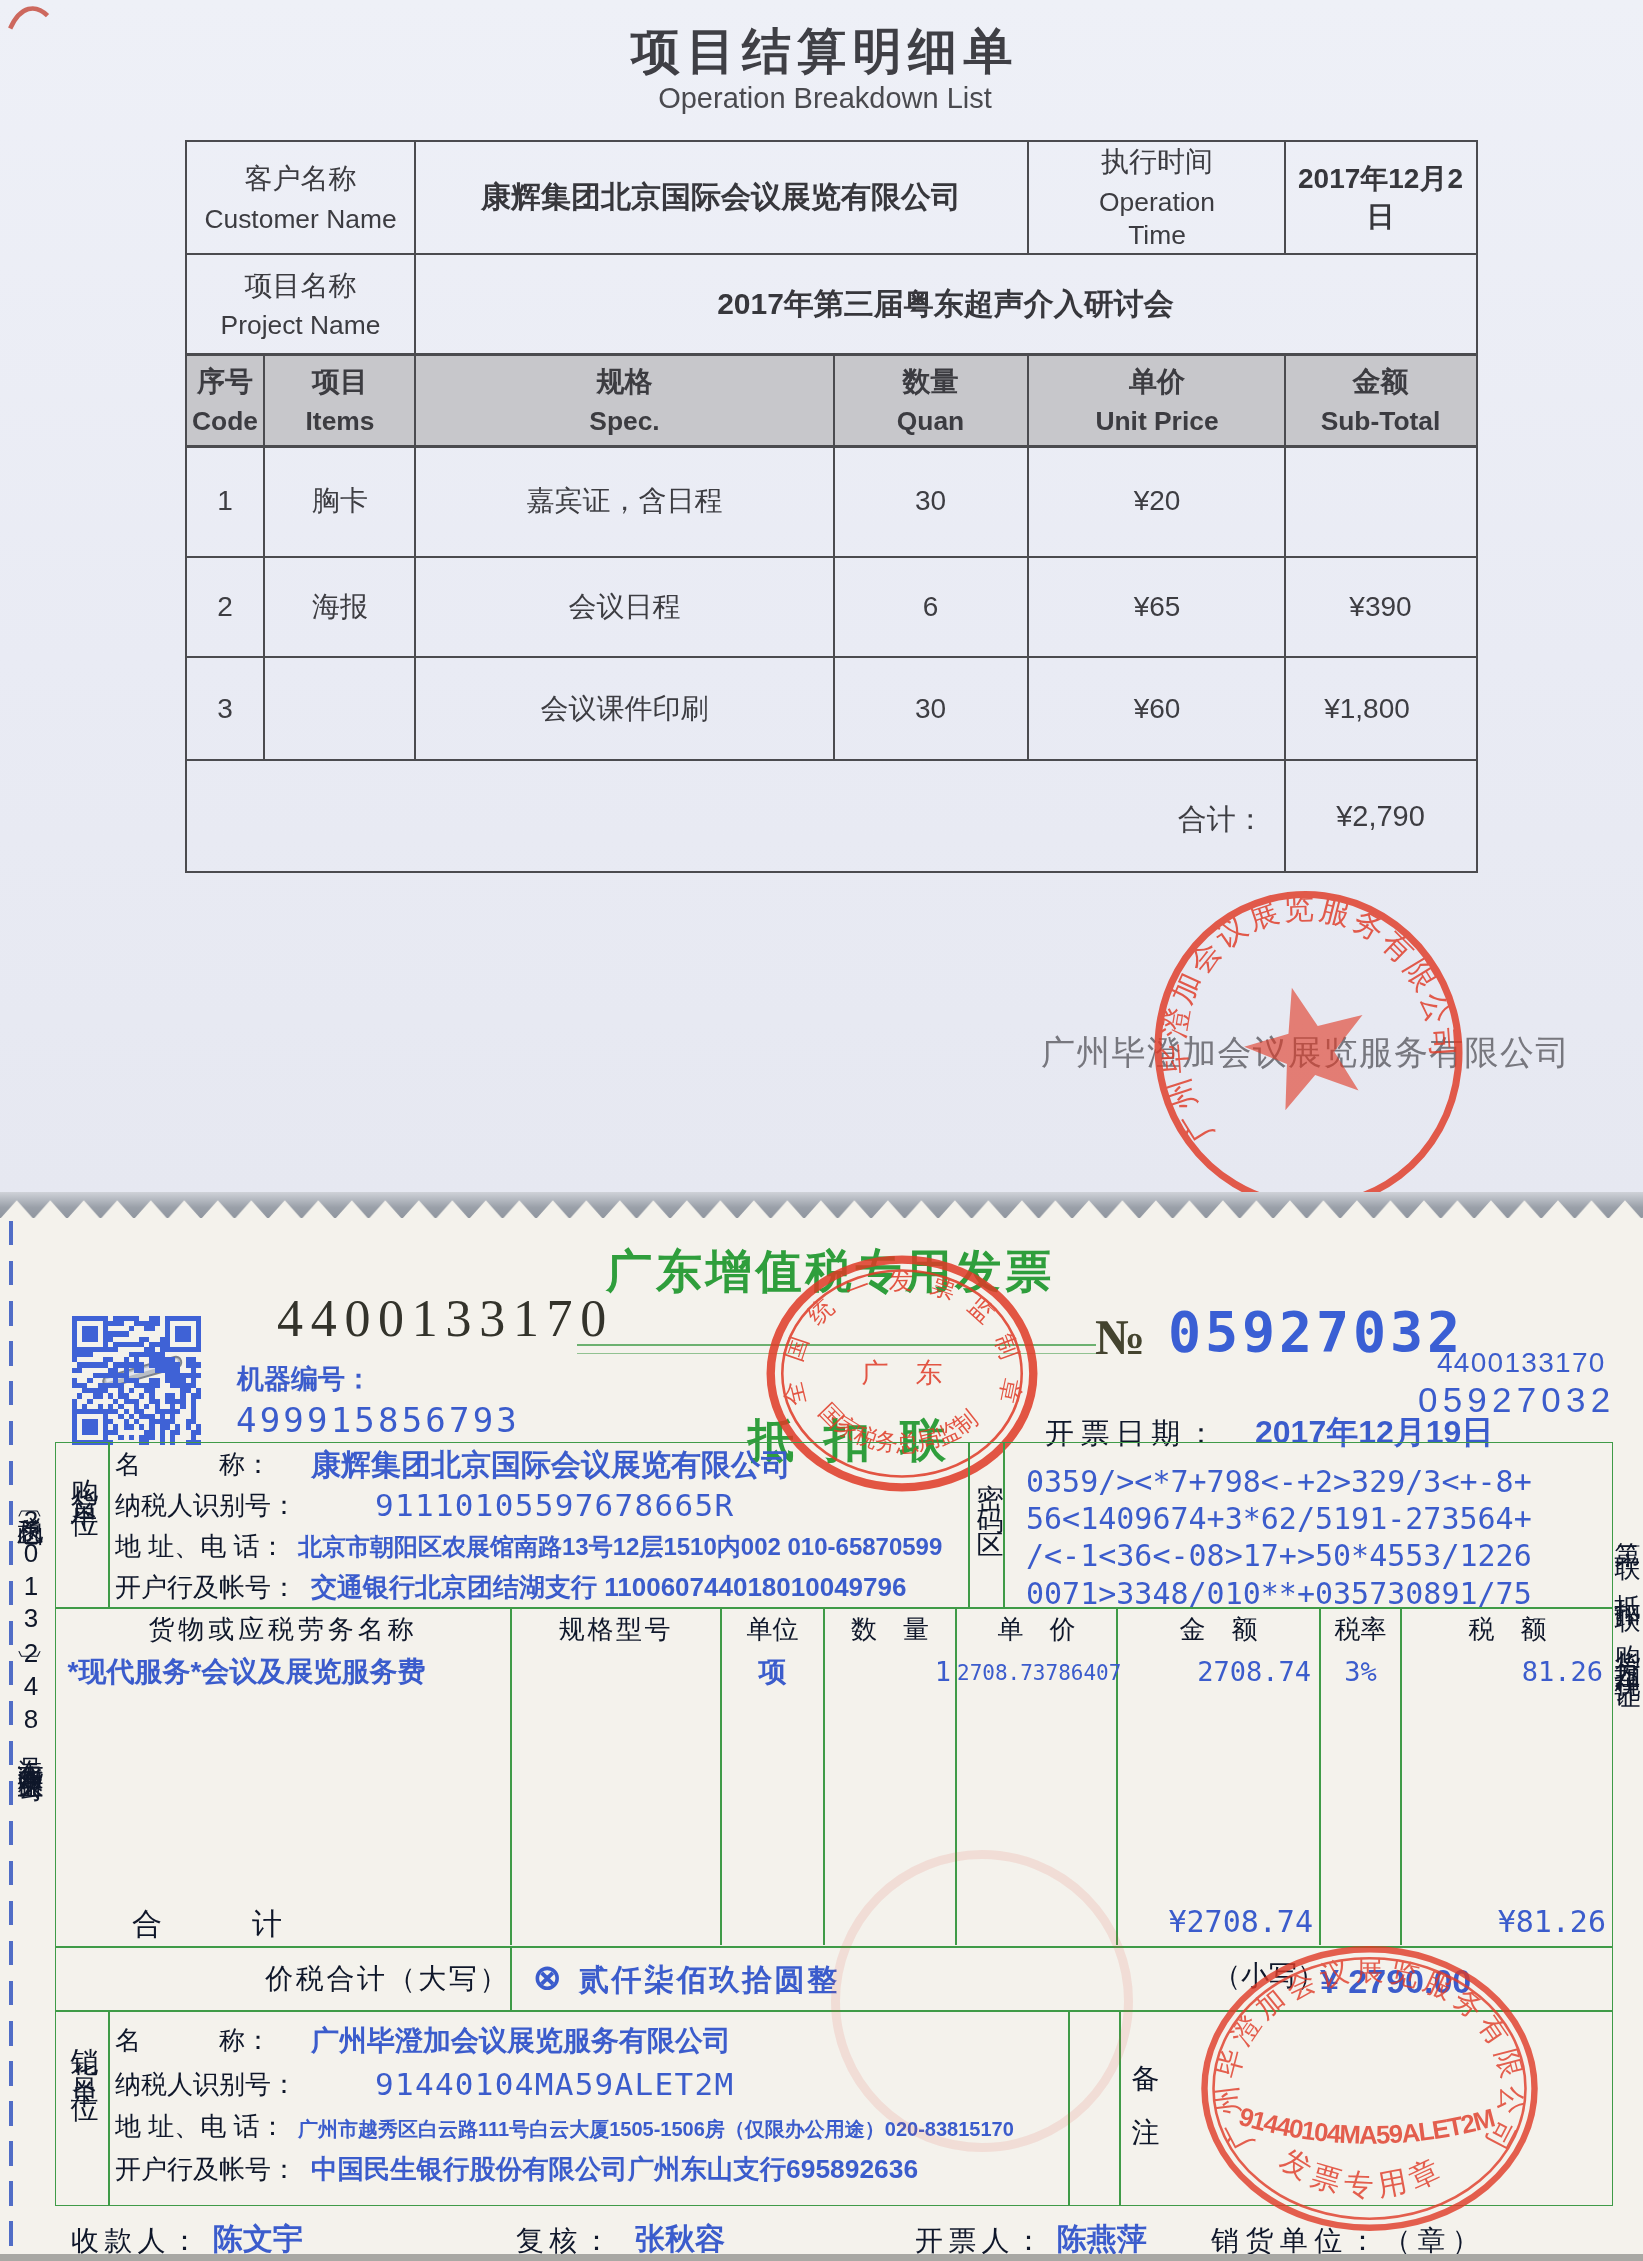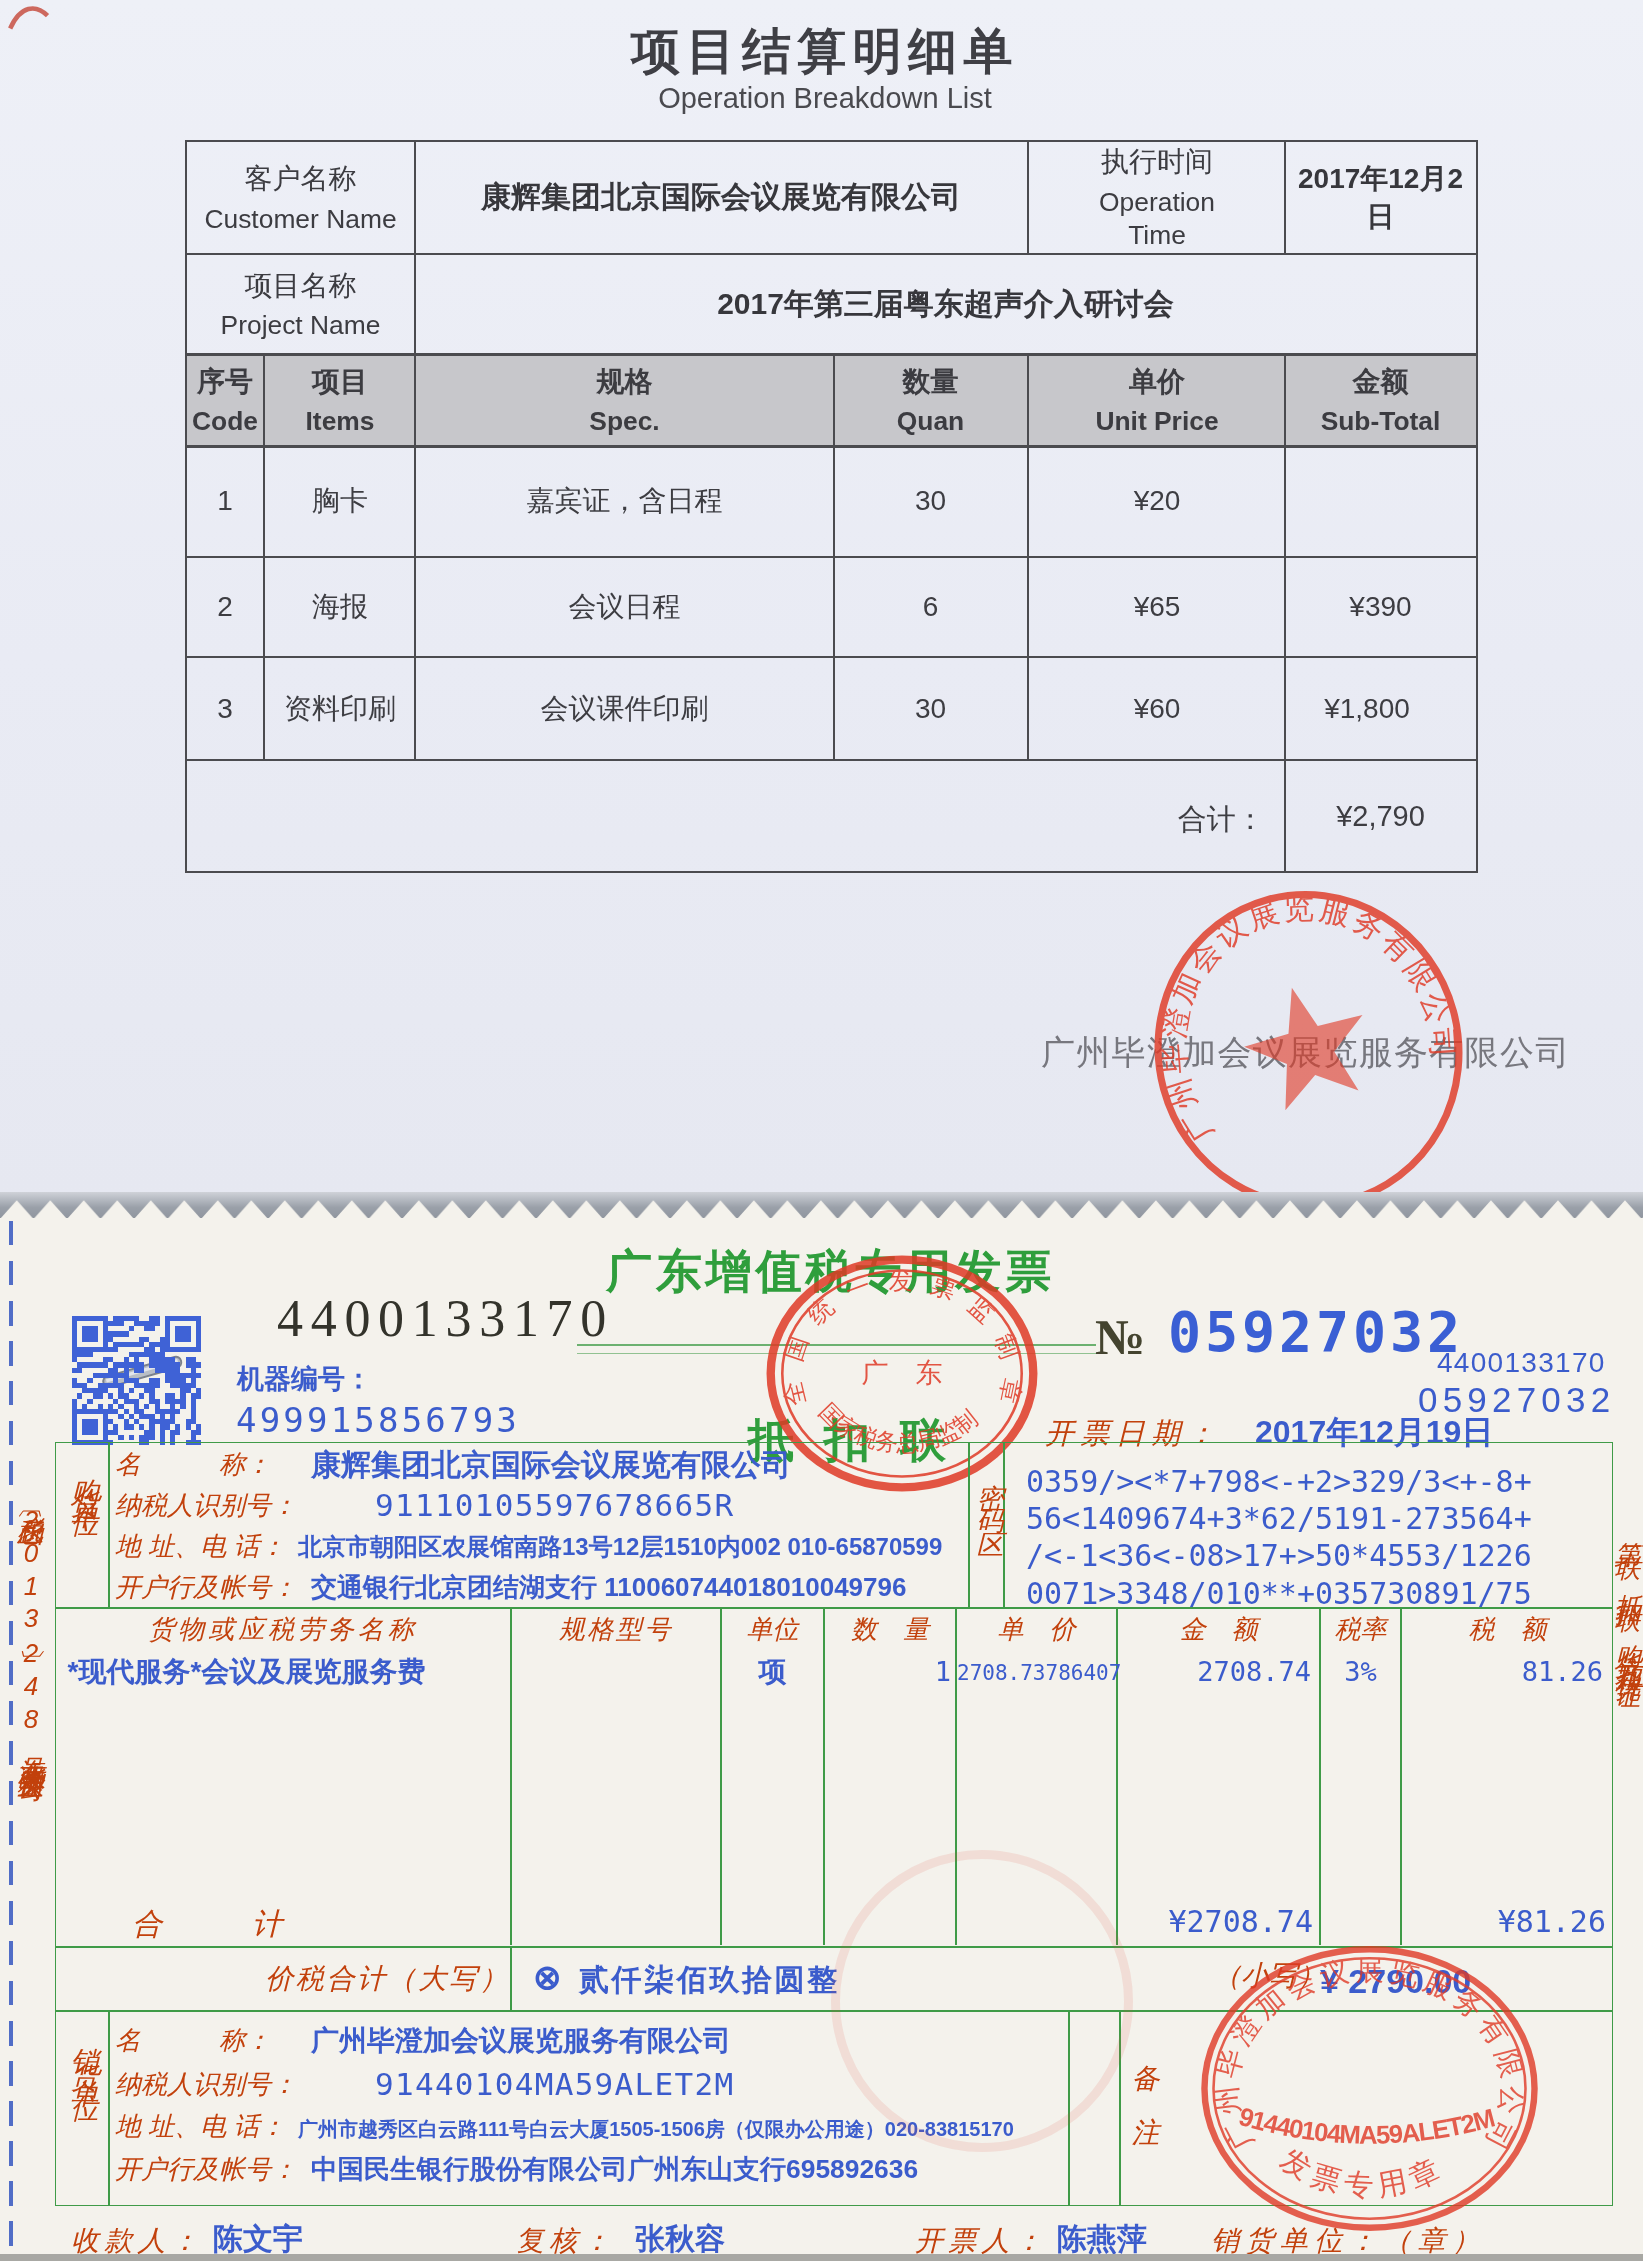--- a/index.html
+++ b/index.html
@@ -24,21 +24,21 @@
   .hcell .lab-cn,.hcell .lab-en{font-weight:600;}
   .dval{font-size:28px;color:#3d3d42;}
   .gray-overprint{position:absolute;left:1041px;top:1030px;font-size:34px;letter-spacing:1.3px;color:#77777e;}
   
   .gap-band{position:absolute;left:0;top:1192px;width:1643px;height:28px;
             background:linear-gradient(180deg,#cfd2d8 0%,#9aa0a9 55%,#8e949d 100%);}
   
   .invoice{position:absolute;left:0;top:1218px;width:1643px;height:1036px;background:#f4f2ec;}
   .blue-dash{position:absolute;left:9px;top:2.6px;width:3.9px;height:1028px;opacity:.85;
      background:repeating-linear-gradient(180deg,#3456c0 0 24.5px,rgba(0,0,0,0) 24.5px 40px);}
-  .g{color:#c2410c;font-style:italic;}
+  .g{color:#0f172a;}
   .b{color:#3b5ccc;}
   .mono{font-family:"DejaVu Sans Mono", monospace;}
   .serif{font-family:"Liberation Serif", serif;}
   .vtext{writing-mode:vertical-rl;text-orientation:upright;}
   .inv-table{position:absolute;left:55px;top:224px;width:1556px;height:762px;border:1.9px solid #3f9b47;}
   .gl{position:absolute;background:#3f9b47;}
   .itxt{position:absolute;white-space:nowrap;}
   .bottom-strip{position:absolute;left:0;top:2254px;width:1643px;height:7px;background:#a8a8a4;}
   .ghost{position:absolute;border-radius:50%;border:9px solid rgba(222,76,56,.12);}
   svg text{font-family:"Liberation Sans", sans-serif;}
@@ -154,23 +154,20 @@
         </div>
       <div class="cell" style="left:842px;top:416px;width:256px;height:98px">
           <div class="dval">¥65</div>
         </div>
       <div class="cell" style="left:1099px;top:416px;width:189px;height:98px">
           <div class="dval">¥390</div>
         </div>
 
       <div class="cell" style="left:0;top:516px;width:76px;height:101px">
           <div class="dval">3</div>
-        </div>
-      <div class="cell" style="left:78px;top:516px;width:150px;height:101px">
-          <div class="dval">资料印刷</div>
         </div>
       <div class="cell" style="left:229px;top:516px;width:417px;height:101px">
           <div class="dval">会议课件印刷</div>
         </div>
       <div class="cell" style="left:648px;top:516px;width:191px;height:101px">
           <div class="dval">30</div>
         </div>
       <div class="cell" style="left:842px;top:516px;width:256px;height:101px">
           <div class="dval">¥60</div>
         </div>

